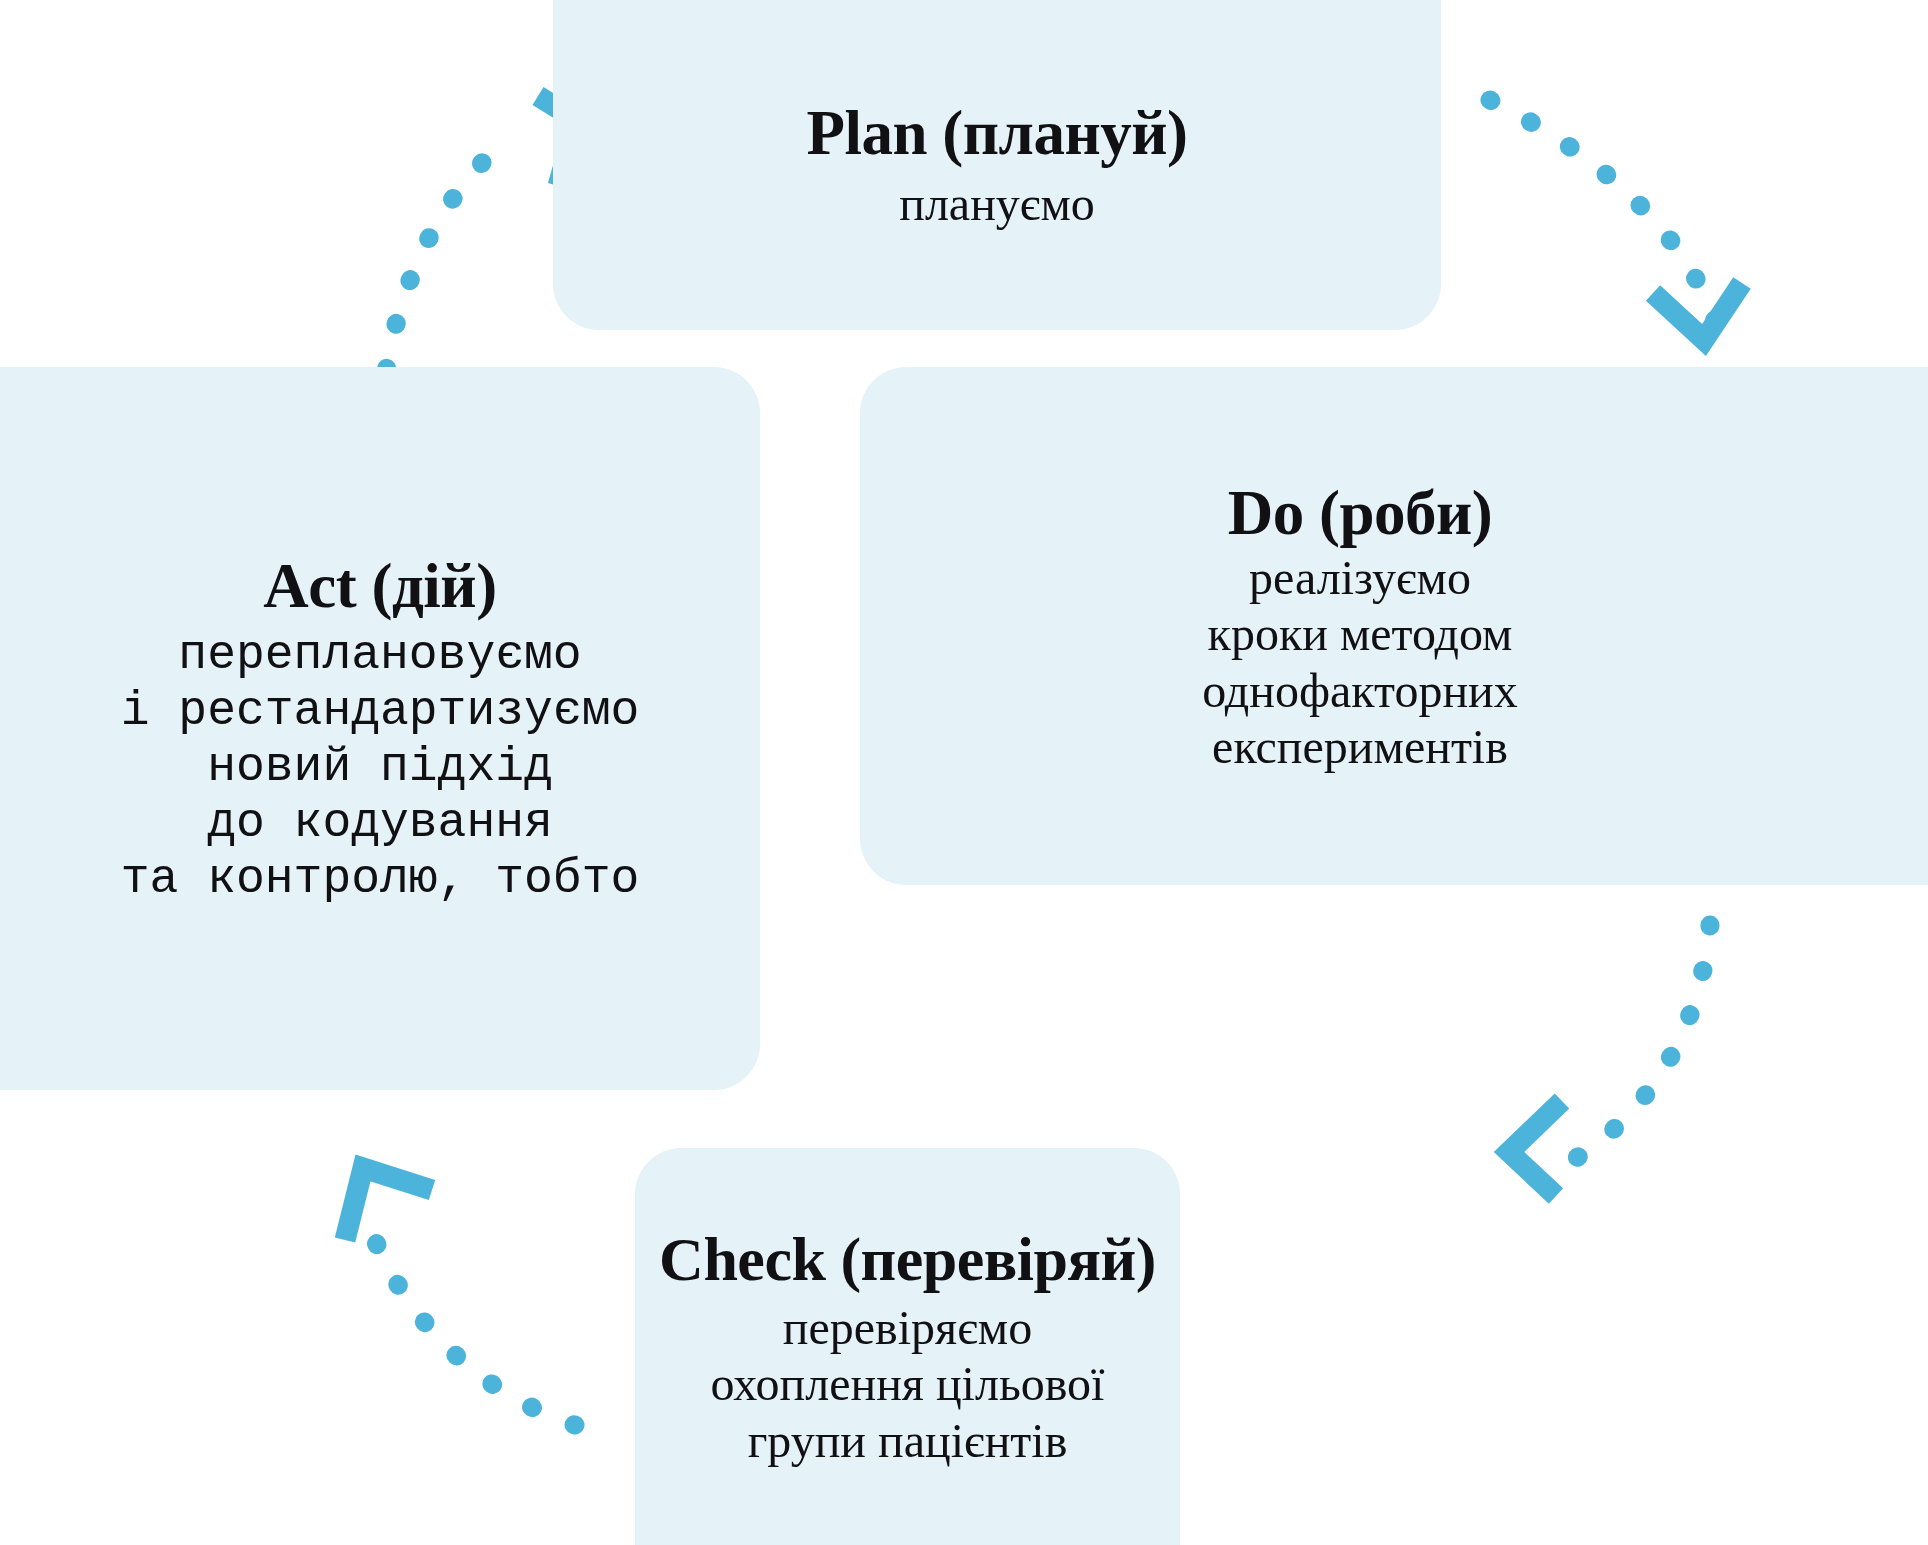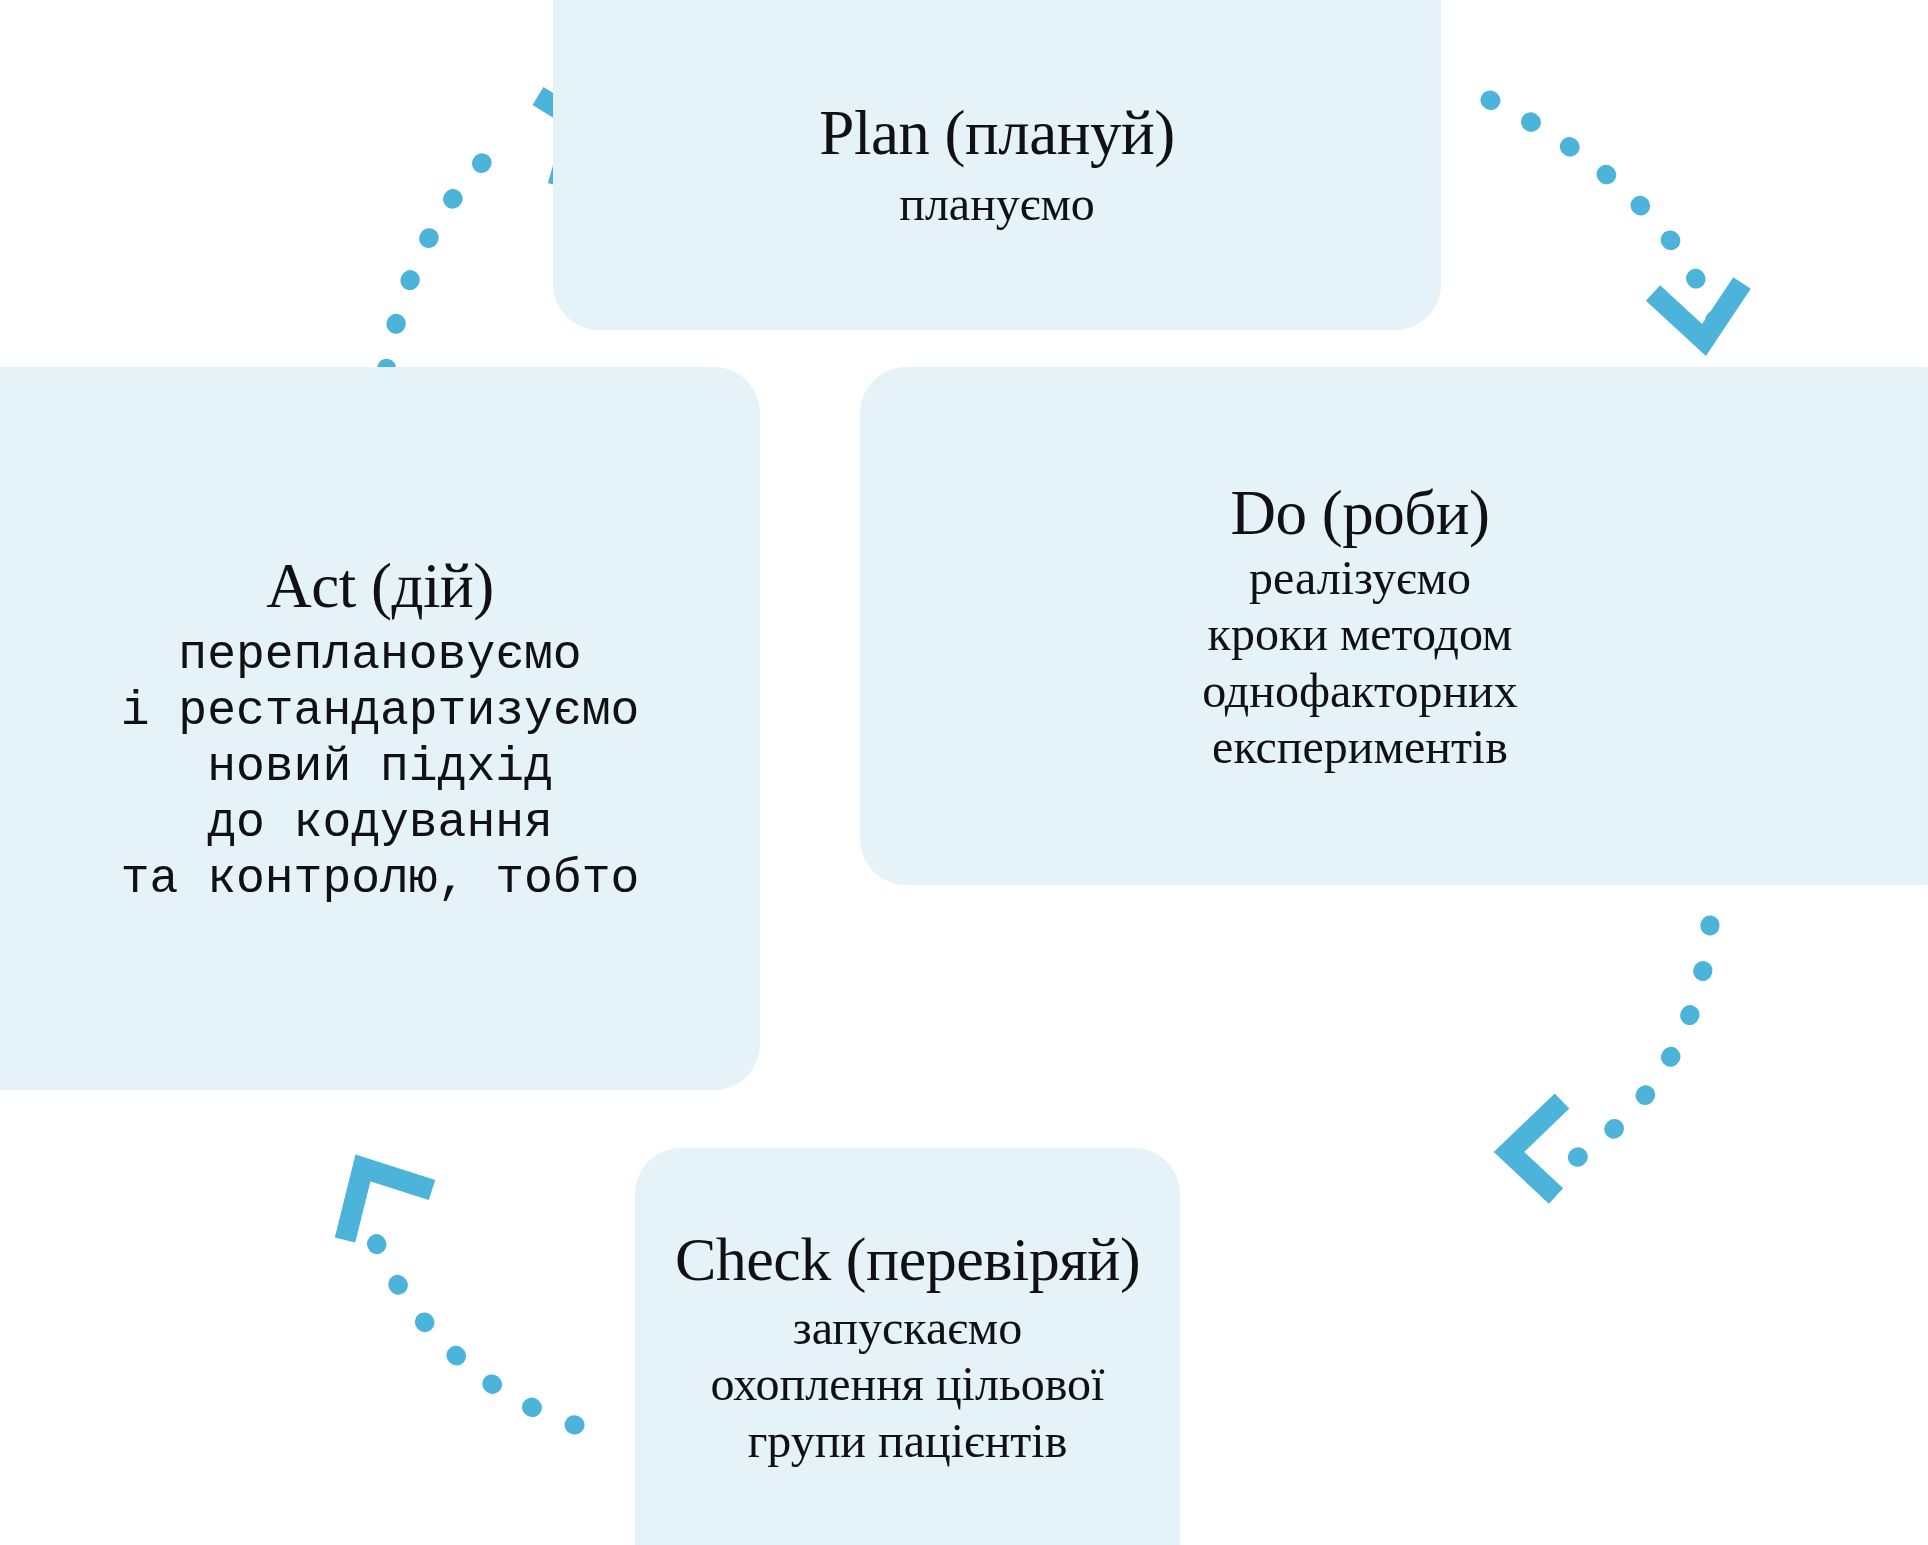--- a/index.html
+++ b/index.html
@@ -17,21 +17,21 @@
     border-radius:46px;
     box-sizing:border-box;
     display:flex;
     flex-direction:column;
     align-items:center;
     justify-content:center;
     color:#111113;
     text-align:center;
   }
   .card .title{
-    font-weight:normal;
+    font-weight:bold;
     font-size:62px;
     line-height:1.16;
     letter-spacing:-0.5px;
     white-space:nowrap;
   }
   .card .body{
     font-weight:normal;
     font-size:48px;
     line-height:1.17;
   }
@@ -127,19 +127,19 @@
       <span class="ln">і рестандартизуємо</span>
       <span class="ln">новий підхід</span>
       <span class="ln">до кодування</span>
       <span class="ln">та контролю, тобто</span>
     </div>
   </div>
 
   <div class="card" id="card-check" style="background: rgb(229, 242, 248); color: rgb(17, 17, 19);">
     <div class="title">Check (перевіряй)</div>
     <div class="body">
-      <span class="ln">запускаємо</span>
+      <span class="ln">перевіряємо</span>
       <span class="ln">охоплення цільової</span>
       <span class="ln">групи пацієнтів</span>
     </div>
   </div>
 
 </div>
 
 </body></html>

